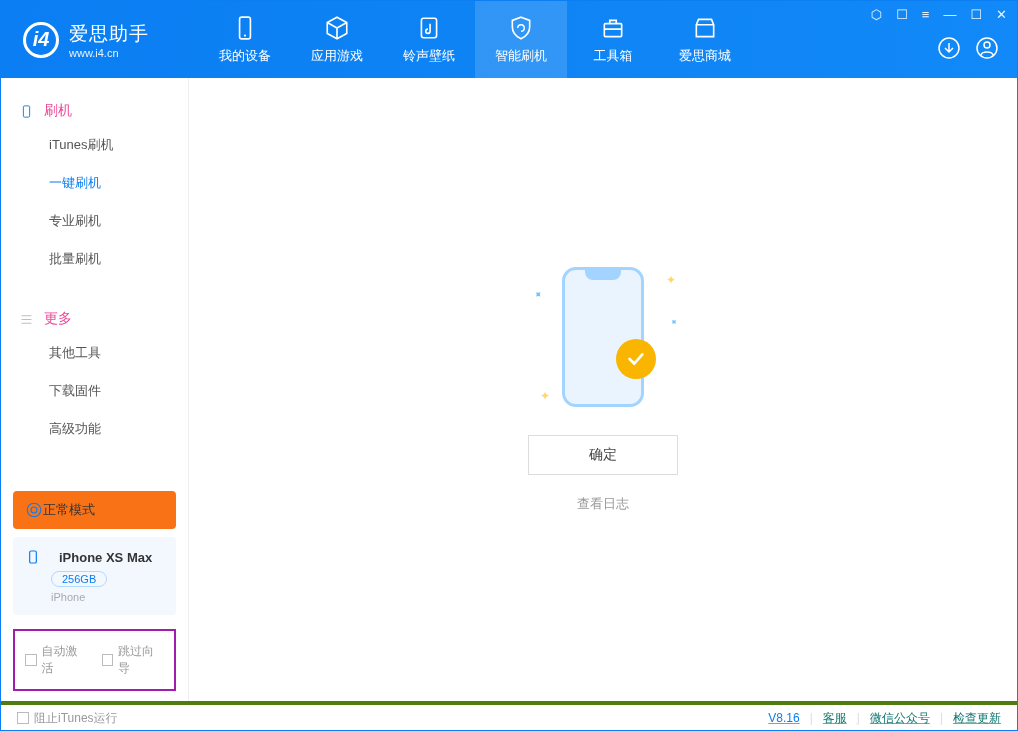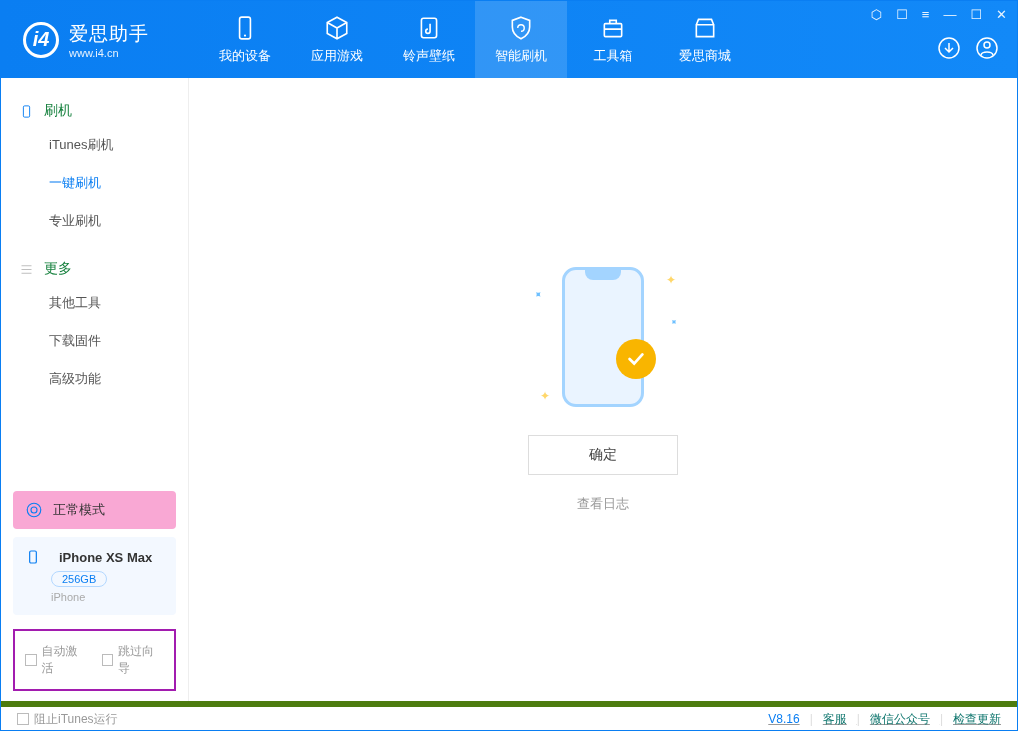--- a/index.html
+++ b/index.html
@@ -14,26 +14,26 @@
 .nav-tab { width: 92px; display: flex; flex-direction: column; align-items: center; justify-content: center; cursor: pointer; font-size: 13px; gap: 6px; }
 .nav-tab.active { background: rgba(255,255,255,0.15); }
 .nav-tab svg { width: 26px; height: 26px; }
 .window-controls { position: absolute; top: 6px; right: 10px; display: flex; gap: 14px; }
 .window-controls span { cursor: pointer; opacity: 0.9; font-size: 13px; }
 .header-right-icons { position: absolute; right: 18px; bottom: 18px; display: flex; gap: 14px; }
 .header-right-icons svg { width: 24px; height: 24px; cursor: pointer; }
 
 .body-area { display: flex; height: 623px; }
 .sidebar { width: 188px; border-right: 1px solid #eee; padding-top: 18px; display: flex; flex-direction: column; }
-.sb-group-header { display: flex; align-items: center; padding: 6px 18px; font-size: 14px; color: #15803d; gap: 10px; }
+.sb-group-header { display: flex; align-items: center; padding: 6px 18px; font-size: 14px; color: #ec4899; gap: 10px; }
 .sb-group-header svg { width: 15px; height: 15px; }
 .sb-item { padding: 10px 18px 10px 48px; font-size: 13px; color: #555; cursor: pointer; }
 .sb-item.active { color: #0a7ef2; }
 .sb-spacer { flex: 1; }
-.device-status { margin: 8px 12px; background: #f9a8d4; border-radius: 4px; padding: 10px 12px; display: flex; align-items: center; gap: 10px; font-size: 13px; color: #333; }
+.device-status { margin: 8px 12px; background: #f97316; border-radius: 4px; padding: 10px 12px; display: flex; align-items: center; font-size: 13px; color: #333; }
 .device-status svg { width: 18px; height: 18px; }
 .device-card { margin: 0 12px 8px 12px; background: #f3f8ff; border-radius: 4px; padding: 12px; }
 .device-card .dev-head { display:flex; align-items:center; gap:10px;}
 .device-card .dev-name { font-size: 13px; font-weight: bold; color: #333; padding-left: 8px; }
 .device-card .dev-storage { display:inline-block; margin-top: 6px; margin-left:26px; font-size: 11px; color: #0a7ef2; border: 1px solid #b3d8ff; border-radius: 10px; padding: 1px 10px; }
 .device-card .dev-type { margin-left:26px; font-size: 11px; color: #aaa; margin-top: 4px; }
 .highlight-box { margin: 6px 12px 10px 12px; border: 2px solid #a21caf; padding: 12px 10px; display: flex; gap: 14px; align-items: center; }
 .chk { display: flex; align-items: center; gap: 5px; font-size: 12px; color: #999; cursor: pointer; }
 .chk-box { width: 12px; height: 12px; border: 1px solid #bbb; background: #fff; }
 
@@ -45,21 +45,21 @@
 .checkmark-badge svg { width: 22px; height: 22px; }
 .sparkle { position: absolute; color: #f9b500; font-size: 12px; }
 .sparkle.s1 { left: -28px; top: 22px; color:#6ec0ff; transform: rotate(45deg); font-size:10px;}
 .sparkle.s2 { left: -22px; bottom: 4px; color:#ffd76a;}
 .sparkle.s3 { right: -32px; top: 6px; color:#ffd76a;}
 .sparkle.s4 { right: -34px; top: 50px; color:#6ec0ff; transform: rotate(45deg); font-size:9px;}
 .success-text { font-size: 19px; color: #333; margin-bottom: 28px; }
 .ok-btn { width: 150px; height: 40px; border: 1px solid #ddd; background: #fff; font-size: 14px; color: #444; cursor: pointer; }
 .view-log { margin-top: 20px; font-size: 13px; color: #999; cursor: pointer; }
 
-.footer { height: 30px; border-top: 6px solid #4d7c0f; display: flex; align-items: center; padding: 0 16px; font-size: 12px; color: #999; }
+.footer { height: 30px; border-top: 4px solid #4d7c0f; display: flex; align-items: center; padding: 0 16px; font-size: 12px; color: #999; }
 .footer .left { display: flex; align-items: center; gap: 6px; }
 .footer .right { margin-left: auto; display: flex; align-items: center; gap: 10px; text-decoration: underline; }
 .footer .divider { color: #ddd; }
 .footer .link { cursor: pointer; color: #0f766e; }
 .footer .version { color: #0a7ef2; }
 </style>
 </head>
 <body>
 
 <div class="header">
@@ -137,22 +137,23 @@
   <div class="sidebar">
     <div class="sb-group-header">
       <svg viewBox="0 0 24 24">
           <rect x="7" y="3" width="10" height="18" rx="2" fill="none" stroke="#0a7ef2" stroke-width="1.5"></rect>
         </svg>
       <span>刷机</span>
     </div>
     <div class="sb-item">iTunes刷机</div>
     <div class="sb-item active">一键刷机</div>
     <div class="sb-item">专业刷机</div>
-
-    <div class="sb-group-header" style="margin-top:14px">
+    <div class="sb-item">批量刷机</div>
+
+    <div class="sb-group-header" style="margin-top:26px">
       <svg viewBox="0 0 24 24">
           <path d="M4 6h16M4 12h16M4 18h16" stroke="#bbb" stroke-width="1.5"></path>
         </svg>
       <span>更多</span>
     </div>
     <div class="sb-item">其他工具</div>
     <div class="sb-item">下载固件</div>
     <div class="sb-item">高级功能</div>
 
     <div class="sb-spacer"></div>

